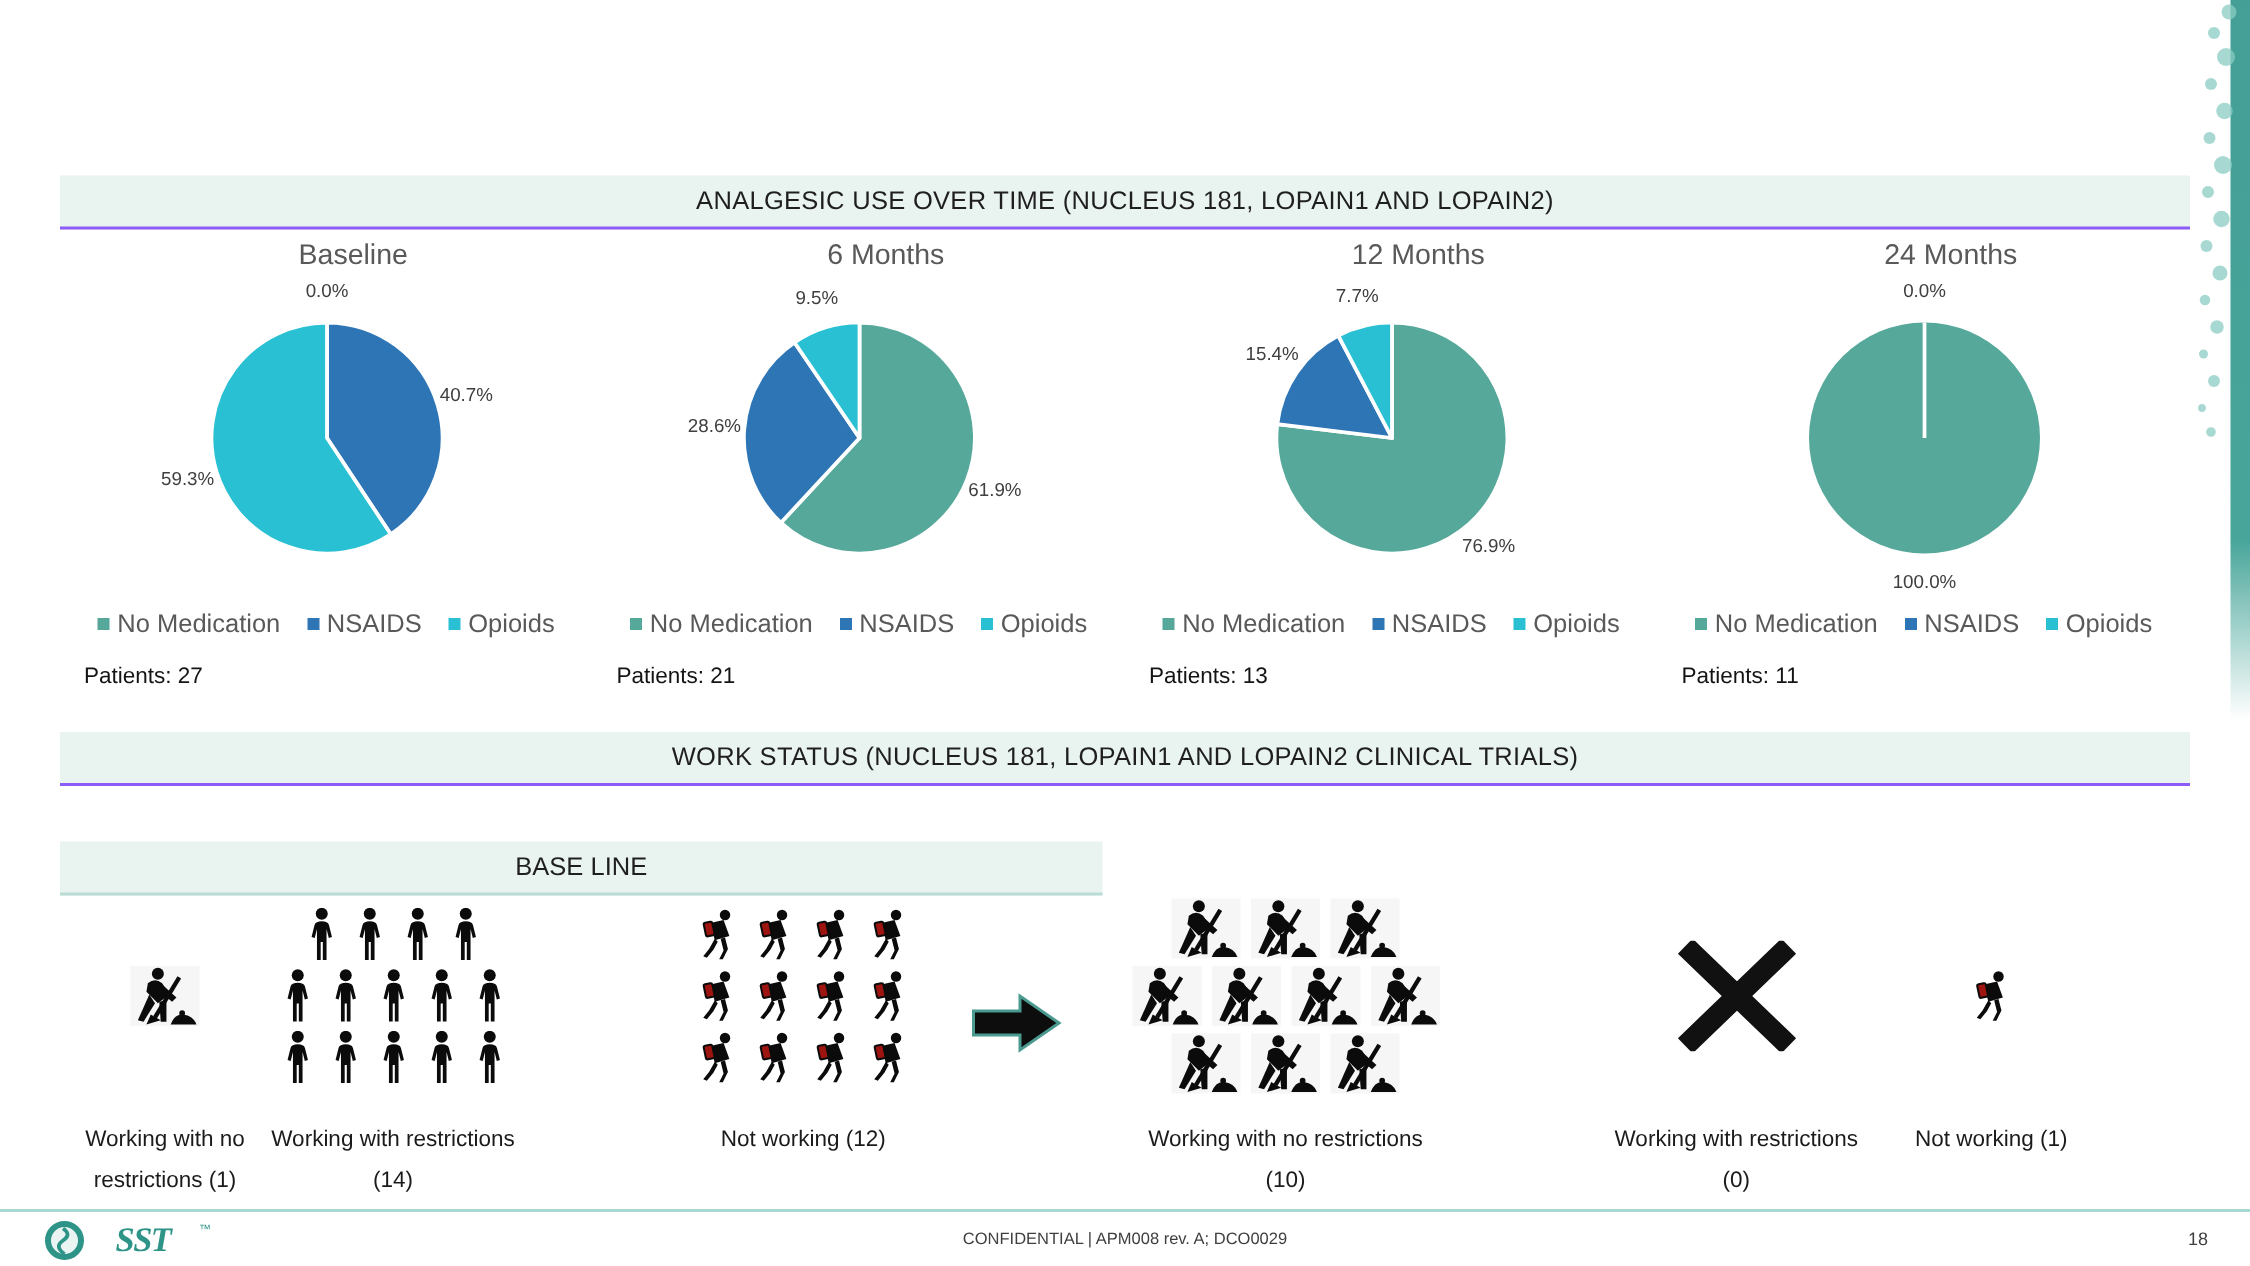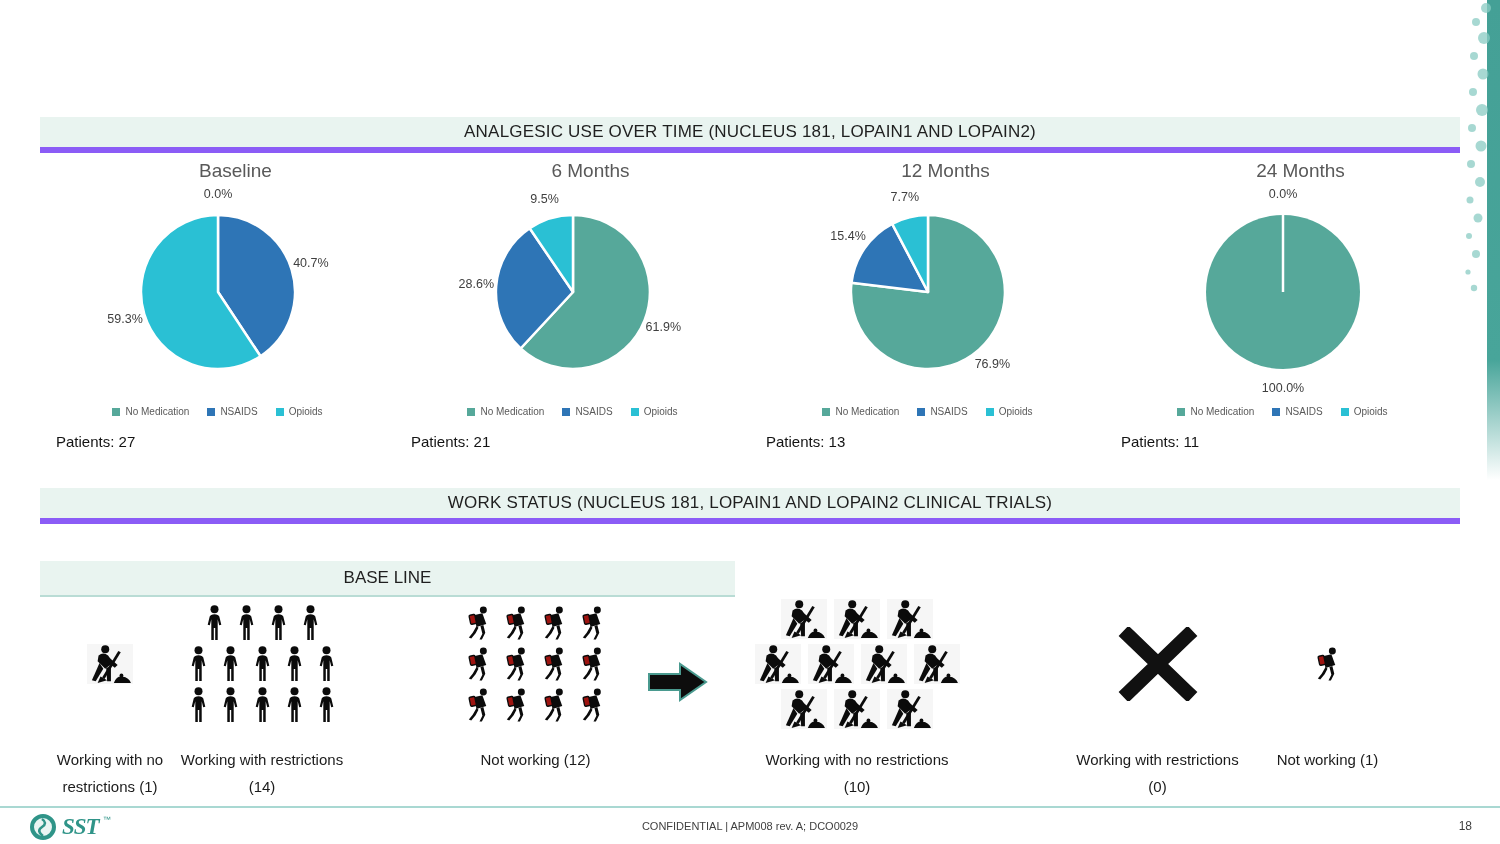--- a/index.html
+++ b/index.html
@@ -28,21 +28,21 @@
   }
   .edge-strip {
     position:absolute; right:0; top:0; width:13px; height:480px;
     background:linear-gradient(180deg,#44a096 0%,#48a59a 75%, rgba(72,165,154,0) 100%);
     z-index:1;
   }
   .spine-decor { position:absolute; right:2px; top:0; z-index:3; }
   
   .section-header {
     position:absolute; left:40px; width:1420px; height:36px;
-    background:#e9f4f0; border-bottom:6px solid #8b5cf6;
+    background:#e9f4f0; border-bottom:2px solid #8b5cf6;
     display:flex; align-items:center; justify-content:center;
     font-size:17px; color:#1f1f1f; letter-spacing:0.2px;
   }
   #analgesic-header { top:117px; }
   #work-header { top:488px; }
   .subheader {
     position:absolute; top:561px; height:36px; background:#e9f4f0;
     border-bottom:2px solid #b9dcd5; display:flex; align-items:center;
     justify-content:center; font-size:17px; color:#1f1f1f;
   }
@@ -51,41 +51,41 @@
   
   .charts-row {
     position:absolute; left:40px; top:160px; width:1420px;
     display:grid; grid-template-columns:repeat(4,1fr);
   }
   .chart-col { display:flex; flex-direction:column; align-items:center; }
   .chart-title { font-size:19px; color:#595959; margin-bottom:2px;margin-left:36px; }
   .legend { display:flex; gap:18px; align-items:center; margin-top:4px; }
   .legend-item { display:flex; align-items:center; gap:5px; }
   .legend-sq { width:8px; height:8px; display:inline-block; }
-  .legend-label { font-size:10px; color:#595959; }
+  .legend-label { font-size:17px; color:#595959; }
   .patients { align-self:flex-start; padding-left:16px; margin-top:16px;
     font-size:15px; color:#141414; }
   
   .work-area { position:absolute; left:0; top:588px; width:1500px; height:218px; }
   .group { position:absolute; top:0; display:flex; flex-direction:column; align-items:center; }
   .icon-zone { height:152px; display:flex; flex-direction:column;
     justify-content:center; align-items:center; gap:5px; }
   .icon-row { display:flex; gap:7px; justify-content:center; }
   .icon-tile { display:flex; align-items:center; justify-content:center; }
   .icon-tile.worker { background:#f6f6f6; }
   .group-label { margin-top:6px; font-size:15px; color:#1b1b1b;
     line-height:1.8; text-align:center; }
   .arrow-wrap { position:absolute; left:648px; top:74px; }
   
   footer {
     position:absolute; left:0; bottom:0; width:100%; height:38px;
     border-top:2px solid #a9d8d2; background:#ffffff;
     display:flex; align-items:center;
   }
-  .logo { position:absolute; left:28px; top:4px; display:flex; align-items:center; gap:4px; }
+  .logo { position:absolute; left:28px; top:4px; display:flex; align-items:center; gap:19px; }
   .logo-text { font-family:"Liberation Serif", serif; font-style:italic; font-weight:bold;
     font-size:23px; color:#2f9488; letter-spacing:-1px; }
   .logo-tm { font-size:8px; color:#2f9488; vertical-align:top; position:relative; top:-8px; }
   .conf { width:100%; text-align:center; font-size:11px; color:#3f3f3f; }
   .page { position:absolute; right:28px; font-size:12px; color:#3f3f3f; }
   svg text { font-family:"Liberation Sans", sans-serif; }
 </style>
 </head>
 <body>
 

